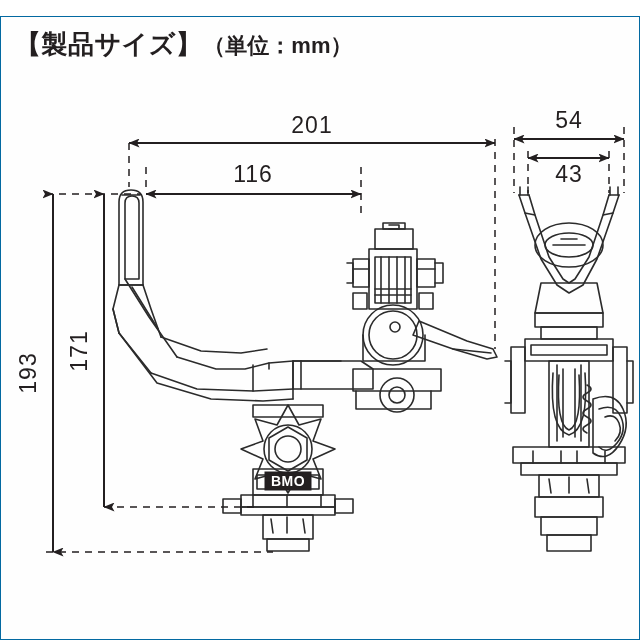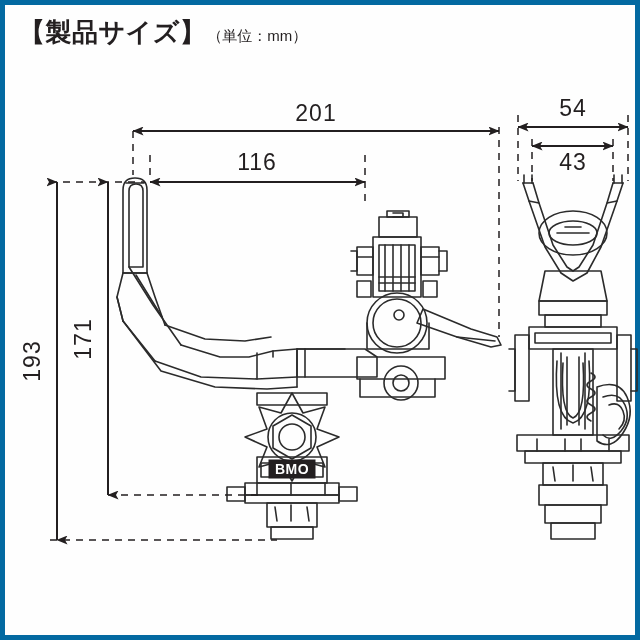--- a/index.html
+++ b/index.html
@@ -6,40 +6,41 @@
   body{
     width:640px;height:640px;
     background:#ffffff;
     font-family:"Liberation Sans","DejaVu Sans",sans-serif;
     overflow:hidden;
     position:relative;
   }
   #page{
     position:absolute;inset:0;
     background:#fefefe;
-    border:5px solid #0369a1;
+    border:1px solid #0369a1;
     box-sizing:border-box;
+    margin-top:16px;
   }
   #heading{
     position:absolute;
     left:14px;top:14px;
     display:flex;align-items:baseline;
     color:#231f20;
     white-space:nowrap;
     user-select:none;
   }
   #heading .h-main{
     font-size:26px;
     font-weight:600;
     letter-spacing:0.5px;
     line-height:1;
   }
   #heading .h-sub{
-    font-size:15px;
-    font-weight:400;
+    font-size:22px;
+    font-weight:700;
     line-height:1;
     margin-left:1px;
   }
   svg#drawing{
     position:absolute;left:0;top:0;
     width:640px;height:640px;
     display:block;
   }
   .dimtxt{
     font-family:"Liberation Sans","DejaVu Sans",sans-serif;

